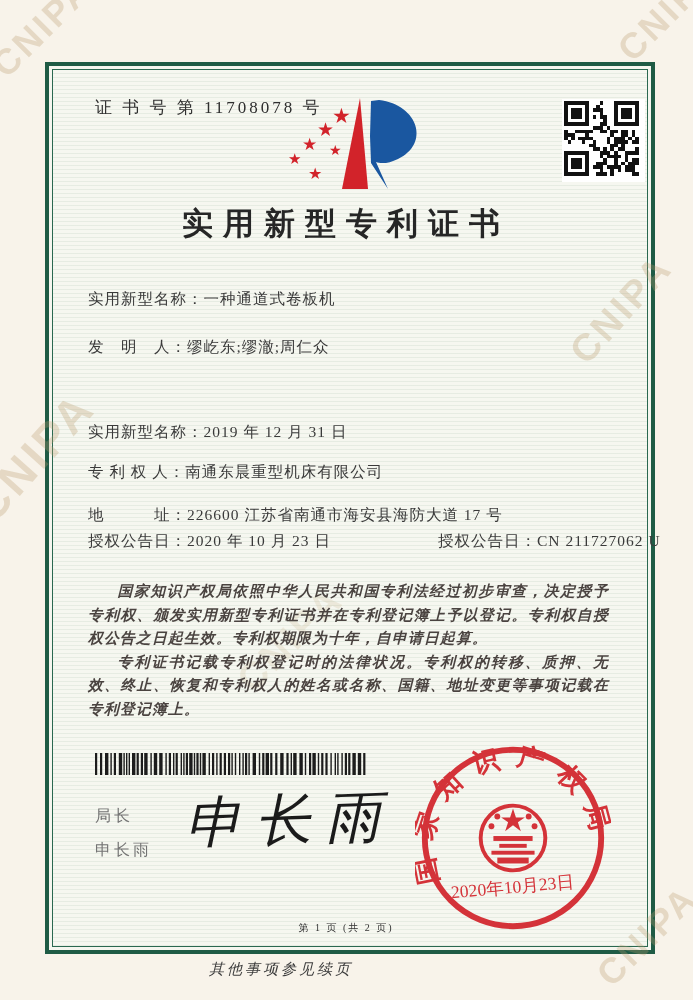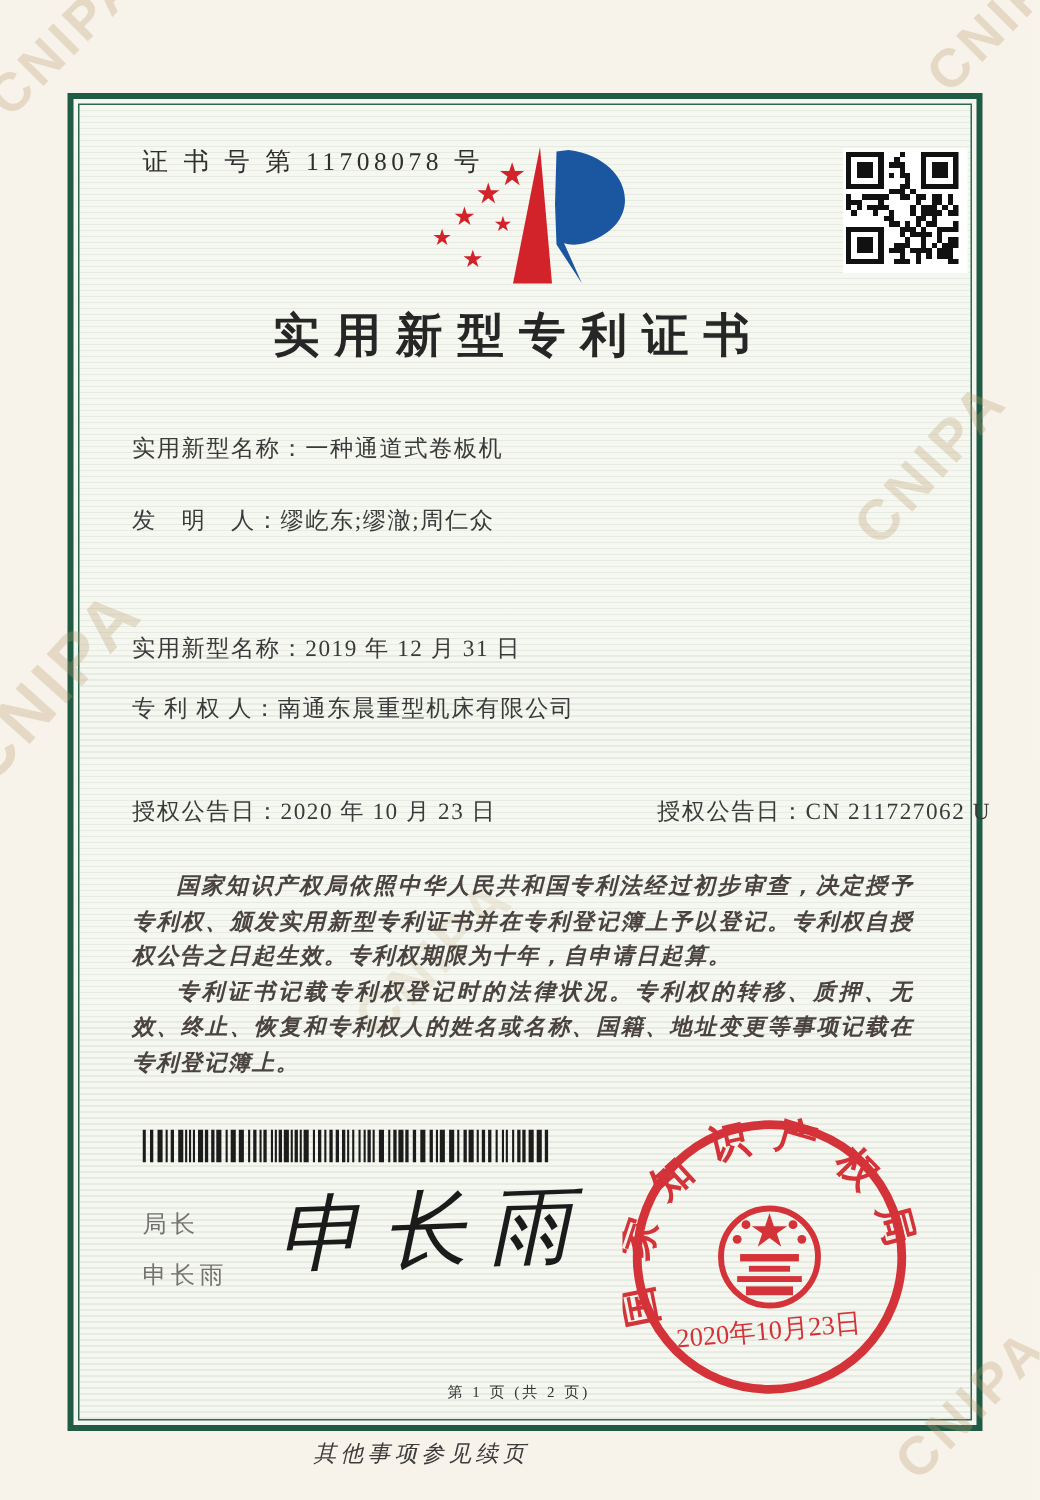--- a/index.html
+++ b/index.html
@@ -321,20 +321,23 @@
     </div>
     <div class="row" style="top:337px;">
       <span class="lab">发　明　人：</span><span class="val">缪屹东;缪澈;周仁众</span>
     </div>
     <div class="row" style="top:422px;">
       <span class="lab">实用新型名称：</span><span class="val">2019 年 12 月 31 日</span>
     </div>
     <div class="row" style="top:462px;">
       <span class="lab">专 利 权 人：</span><span class="val">南通东晨重型机床有限公司</span>
     </div>
+    <div class="row" style="top:505px;">
+      <span class="lab">地　　　址：</span><span class="val">226600 江苏省南通市海安县海防大道 17 号</span>
+    </div>
     <div class="row" style="top:531px;">
       <span class="lab">授权公告日：</span><span class="val">2020 年 10 月 23 日</span>
       <span class="grant2">
         <span class="lab">授权公告日：</span><span class="val">CN 211727062 U</span>
       </span>
     </div>
 
     <div class="body-text">
       <p>国家知识产权局依照中华人民共和国专利法经过初步审查，决定授予专利权、颁发实用新型专利证书并在专利登记簿上予以登记。专利权自授权公告之日起生效。专利权期限为十年，自申请日起算。</p>
       <p>专利证书记载专利权登记时的法律状况。专利权的转移、质押、无效、终止、恢复和专利权人的姓名或名称、国籍、地址变更等事项记载在专利登记簿上。</p>

